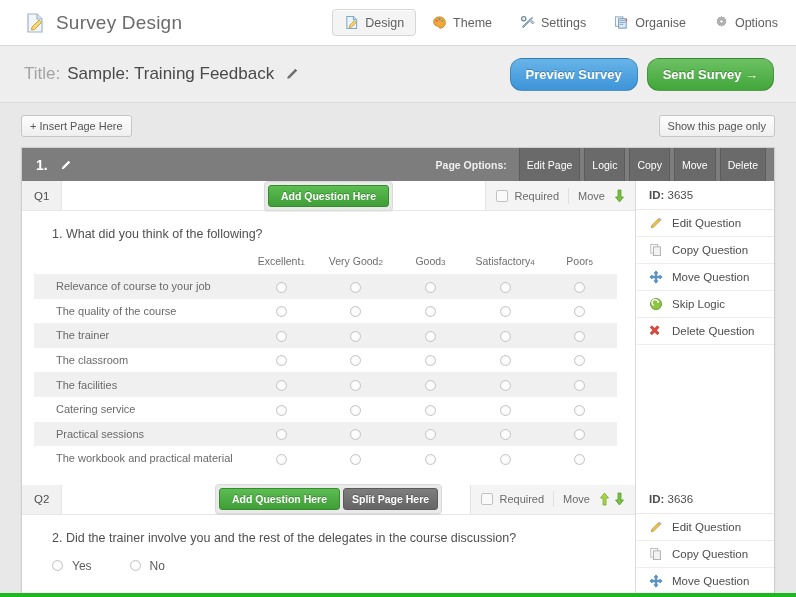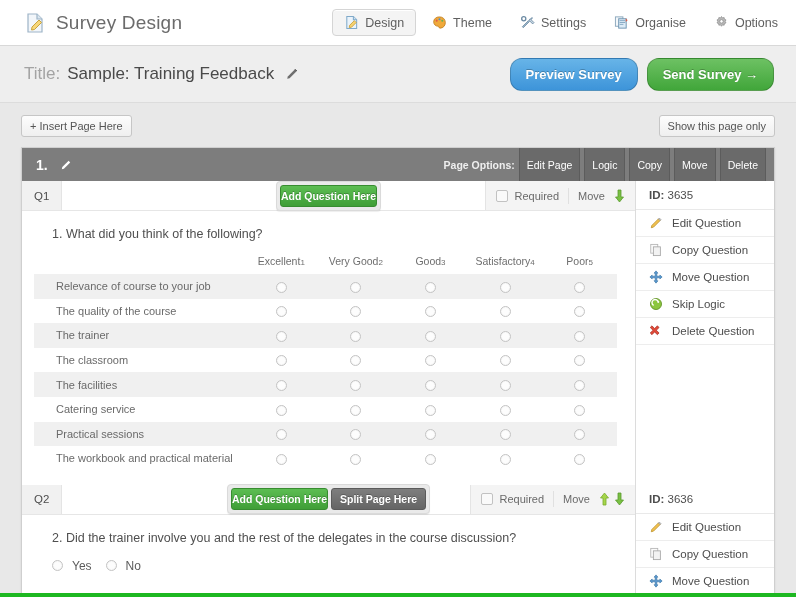--- a/index.html
+++ b/index.html
@@ -106,20 +106,21 @@
     align-items: center;
     padding: 0 8px 0 14px;
   }
   .page-num { color: #fff; font-size: 14px; font-weight: bold; }
   .page-head-edit { margin-left: 11px; cursor: pointer; }
   .page-opts-label {
     margin-left: auto;
     color: #efefef;
     font-size: 10.5px;
     font-weight: bold;
+    margin-right: 8px;
     white-space: nowrap;
   }
   .page-opt-btn {
     background: #6a6a6a;
     border: 1px solid #5c5c5c;
     border-radius: 3px;
     color: #fff;
     font-size: 10.5px;
     padding: 12px 7px;
     margin-left: 4px;
@@ -168,21 +169,21 @@
     border-radius: 4px;
     padding: 3px;
     display: flex; gap: 3px;
     pointer-events: auto;
     box-shadow: 0 1px 1px rgba(0,0,0,.07);
   }
   .btn-addq {
     background: linear-gradient(#5cbd52,#3f9e37);
     border: 1px solid #378c30;
     color: #fff; font-size: 10.5px; font-weight: bold;
-    padding: 4px 0; border-radius: 3px; cursor: pointer;
+    padding: 4px 12px; border-radius: 3px; cursor: pointer;
     text-shadow: 0 -1px 0 rgba(0,0,0,.25);
     white-space: nowrap;
     text-align: right;
   }
   .btn-split {
     background: linear-gradient(#7e7e7e,#656565);
     border: 1px solid #5b5b5b;
     color: #fff; font-size: 10.5px; font-weight: bold;
     padding: 4px 8px; border-radius: 3px; cursor: pointer;
     text-shadow: 0 -1px 0 rgba(0,0,0,.25);
@@ -247,21 +248,21 @@
     width: 11px; height: 11px;
     border-radius: 50%;
     border: 1px solid #c4c4c4;
     background: radial-gradient(#fdfdfd 45%, #efefef 100%);
     cursor: pointer;
     vertical-align: middle;
   }
   .matrix-wrap { padding: 0 18px 0 12px; }
 
   
-  .choices { display: flex; gap: 14px; padding: 0 0 0 30px; }
+  .choices { display: flex; gap: 38px; padding: 0 0 0 30px; }
   .choice { display: flex; align-items: center; gap: 9px; }
   .choice-label { font-size: 12px; color: #5c5c5c; }
 
   
   .side-id {
     font-size: 11.5px;
     color: #4d4d4d;
     padding: 8px 0 8px 13px;
     border-bottom: 1px solid #e9e9e9;
   }

